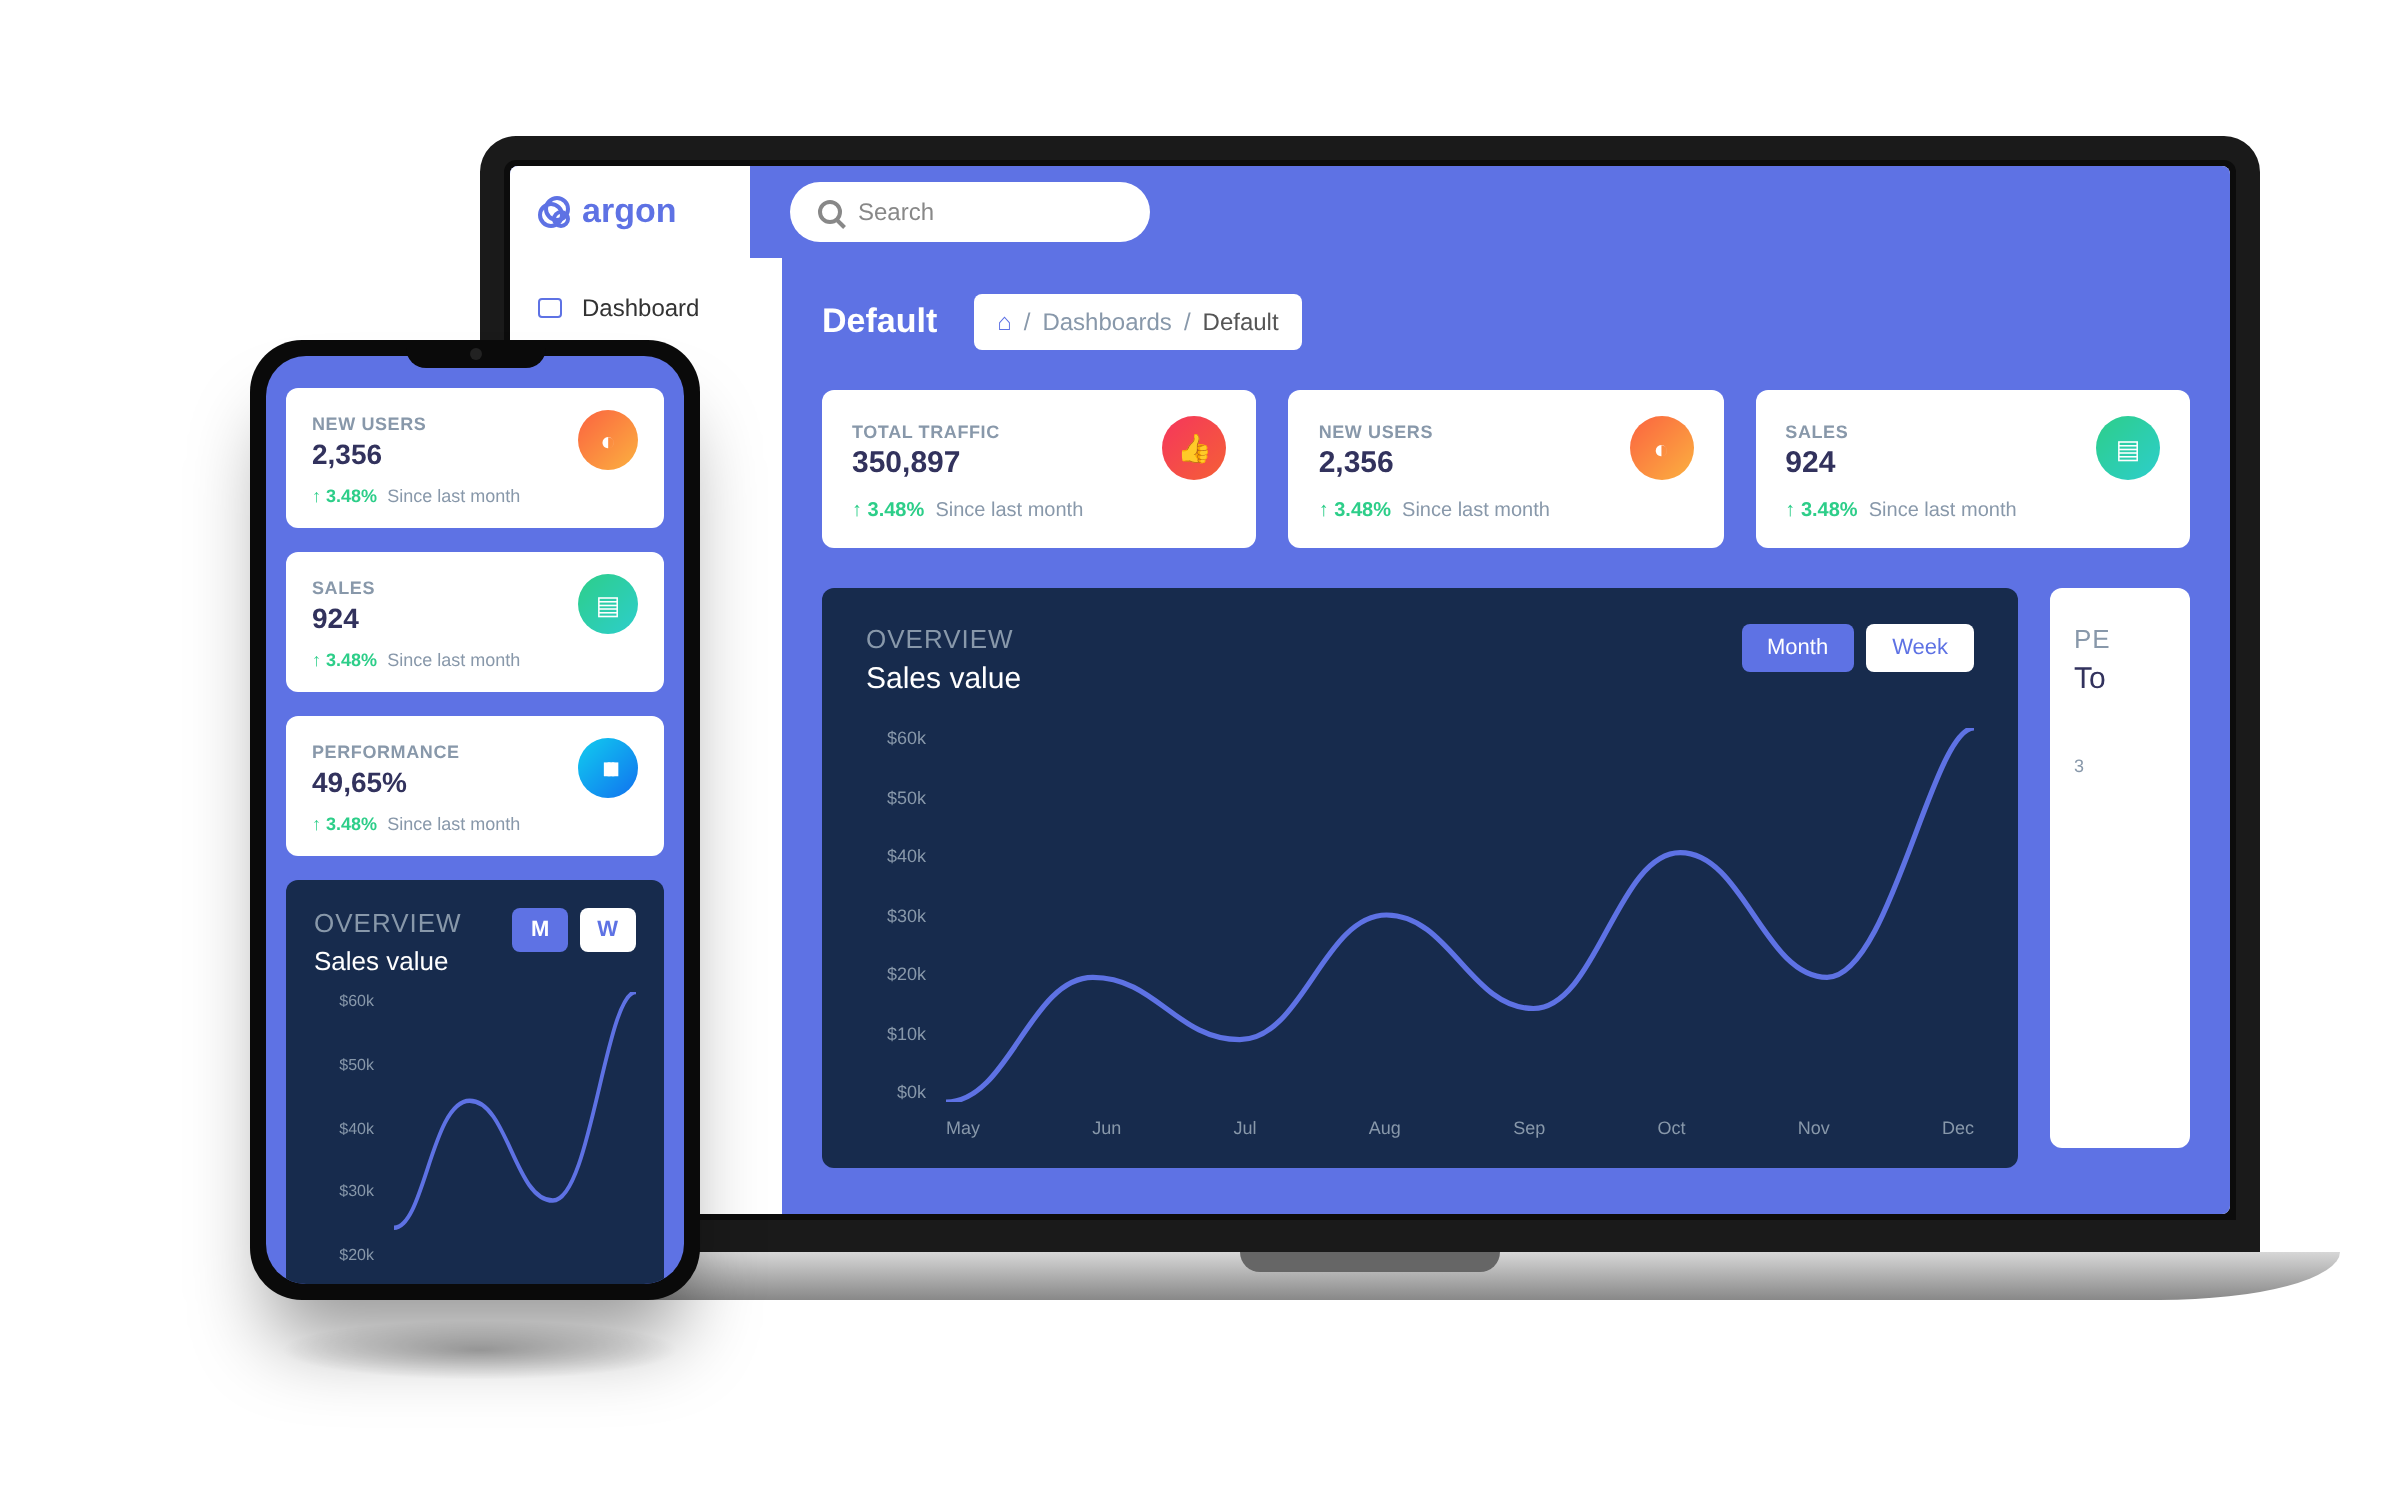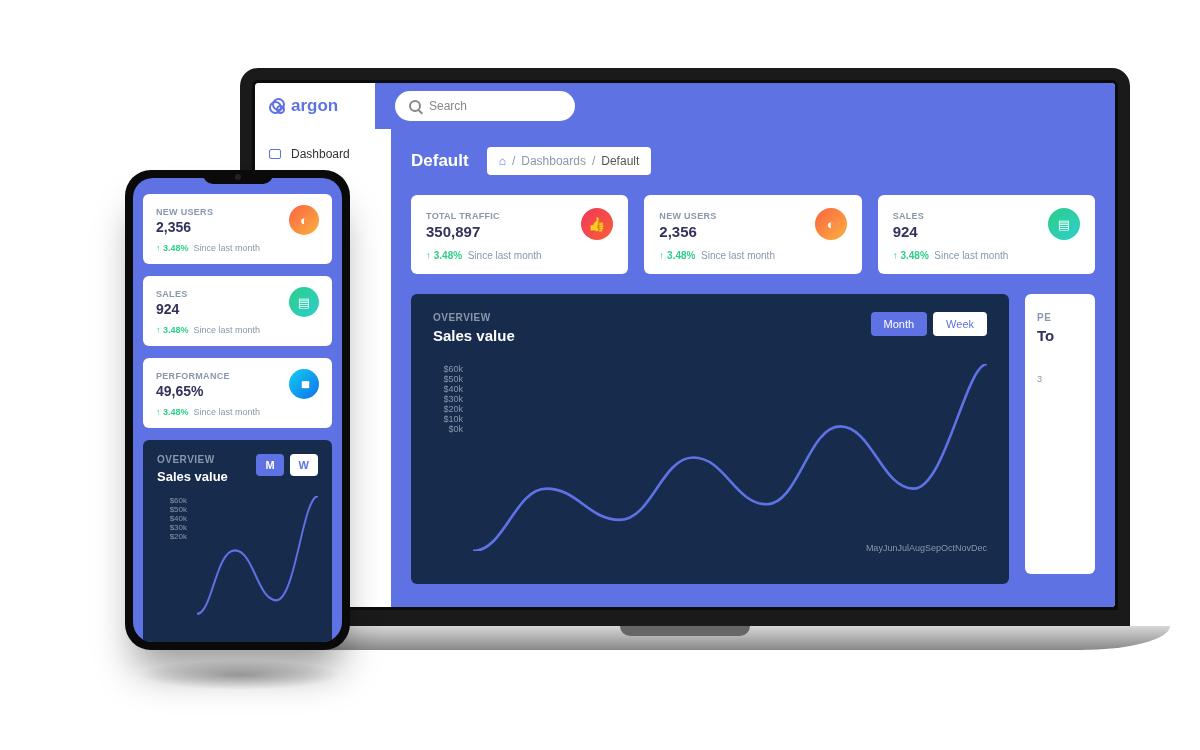--- a/index.html
+++ b/index.html
@@ -48,29 +48,29 @@
 .ic-red{background:linear-gradient(135deg,#f5365c,#f56036)}
 .ic-orange{background:linear-gradient(135deg,#fb6340,#fbb140)}
 .ic-green{background:linear-gradient(135deg,#2dce89,#2dcecc)}
 .ic-blue{background:linear-gradient(135deg,#11cdef,#1171ef)}
 .card-foot{margin-top:10px;font-size:10px;color:#8898aa}
 .card-foot .up{color:#2dce89;font-weight:600}
 
 .chartrow{display:flex;gap:16px}
 .chart{background:#172b4d;border-radius:6px;padding:18px 22px;flex:1;color:#fff;height:290px;position:relative;overflow:hidden}
 .chart-head{display:flex;justify-content:space-between;align-items:flex-start}
-.chart-ov{font-size:10px;color:#8898aa;font-weight:700;letter-spacing:.5px}
-.chart-title{font-size:15px;font-weight:700;margin-top:4px}
+.chart-ov{font-size:13px;color:#8898aa;font-weight:400;letter-spacing:.5px}
+.chart-title{font-size:15px;font-weight:400;margin-top:4px}
 .toggle{display:flex;gap:6px}
 .toggle button{border:none;border-radius:4px;padding:6px 13px;font-size:11px;font-weight:500;cursor:pointer}
 .btn-active{background:#5e72e4;color:#fff}
 .btn-off{background:#fff;color:#5e72e4}
 .chart-body{position:absolute;left:22px;right:22px;bottom:15px;top:70px}
-.yaxis{position:absolute;left:0;top:0;bottom:18px;width:30px;display:flex;flex-direction:column;font-size:9px;color:#8898aa;text-align:right}
-.xaxis{position:absolute;left:40px;right:0;bottom:16px;display:flex;justify-content:flex-end;font-size:9px;color:#8898aa}
+.yaxis{position:absolute;left:0;top:0;bottom:18px;width:30px;display:flex;flex-direction:column;justify-content:space-between;font-size:9px;color:#8898aa;text-align:right}
+.xaxis{position:absolute;left:40px;right:0;bottom:0;display:flex;justify-content:space-between;font-size:9px;color:#8898aa}
 .plot{position:absolute;left:40px;right:0;top:0;bottom:18px}
 .plot svg{width:100%;height:100%}
 
 .chart2{width:70px;background:#fff;border-radius:6px;padding:18px 12px;color:#333;height:280px;overflow:hidden}
 .chart2 .chart-ov{color:#8898aa}
 .chart2 .chart-title{color:#32325d}
 
 
 .phone{position:absolute;left:125px;top:170px;width:225px;height:480px;background:#0a0a0a;border-radius:26px;padding:8px;z-index:5;box-shadow:0 30px 40px -10px rgba(0,0,0,.4)}
 .phone-shadow{position:absolute;left:140px;top:660px;width:200px;height:30px;background:radial-gradient(ellipse,rgba(0,0,0,.3),transparent 70%);z-index:1}

